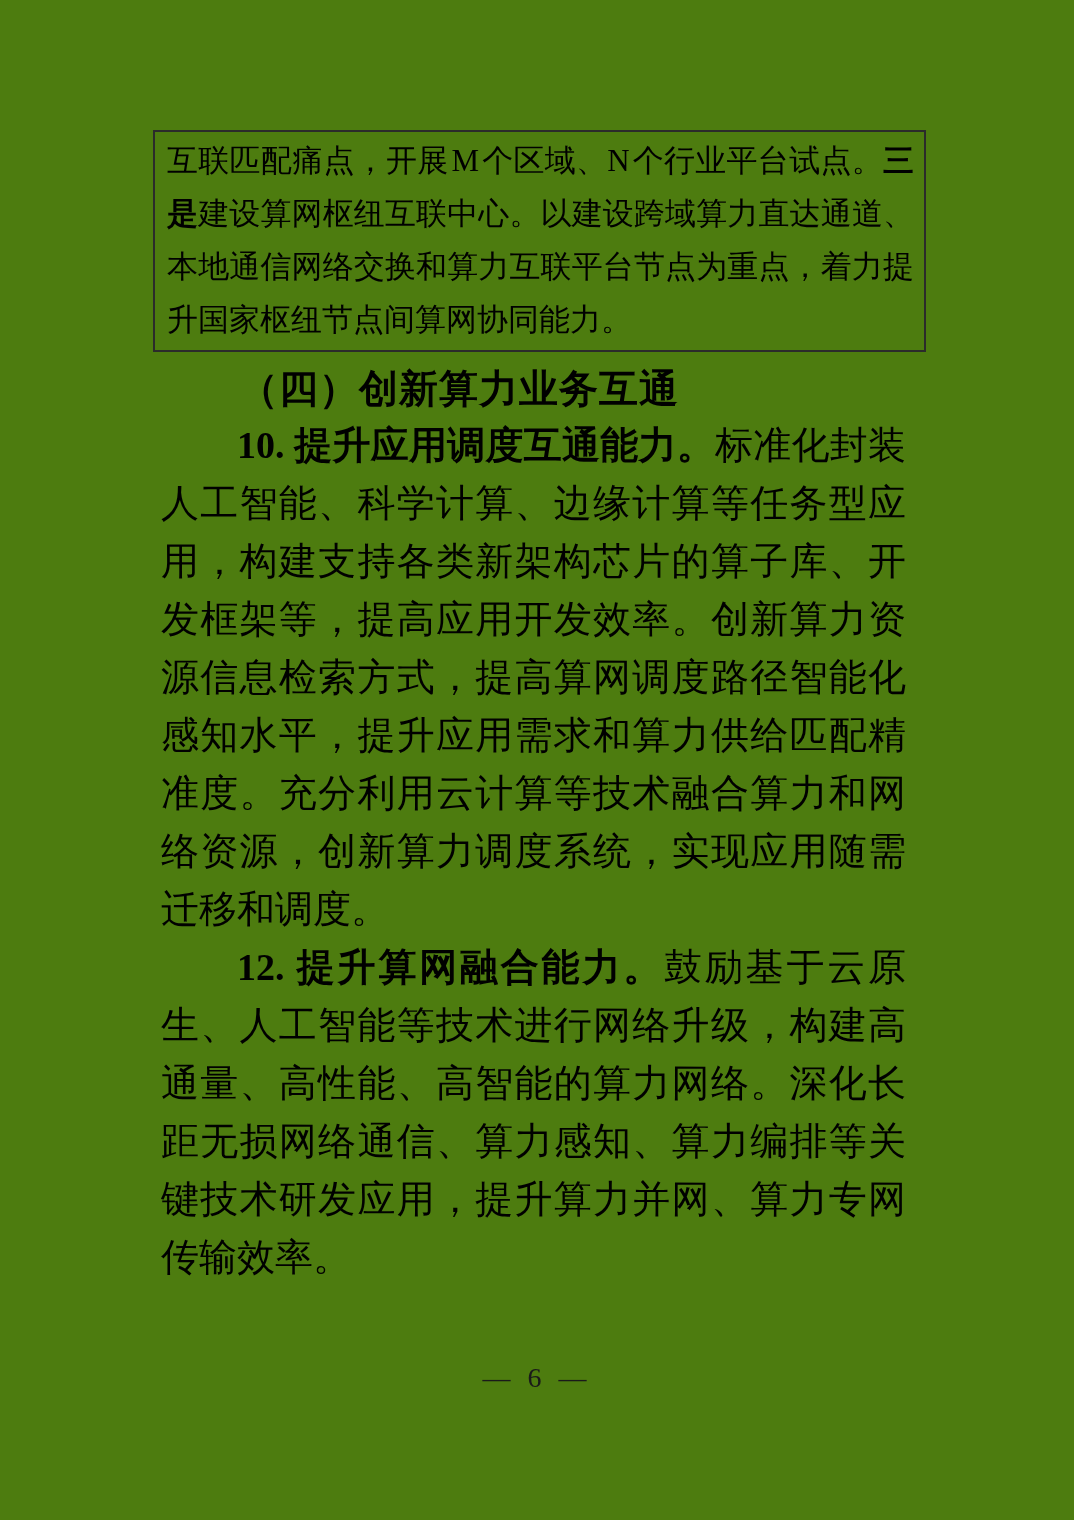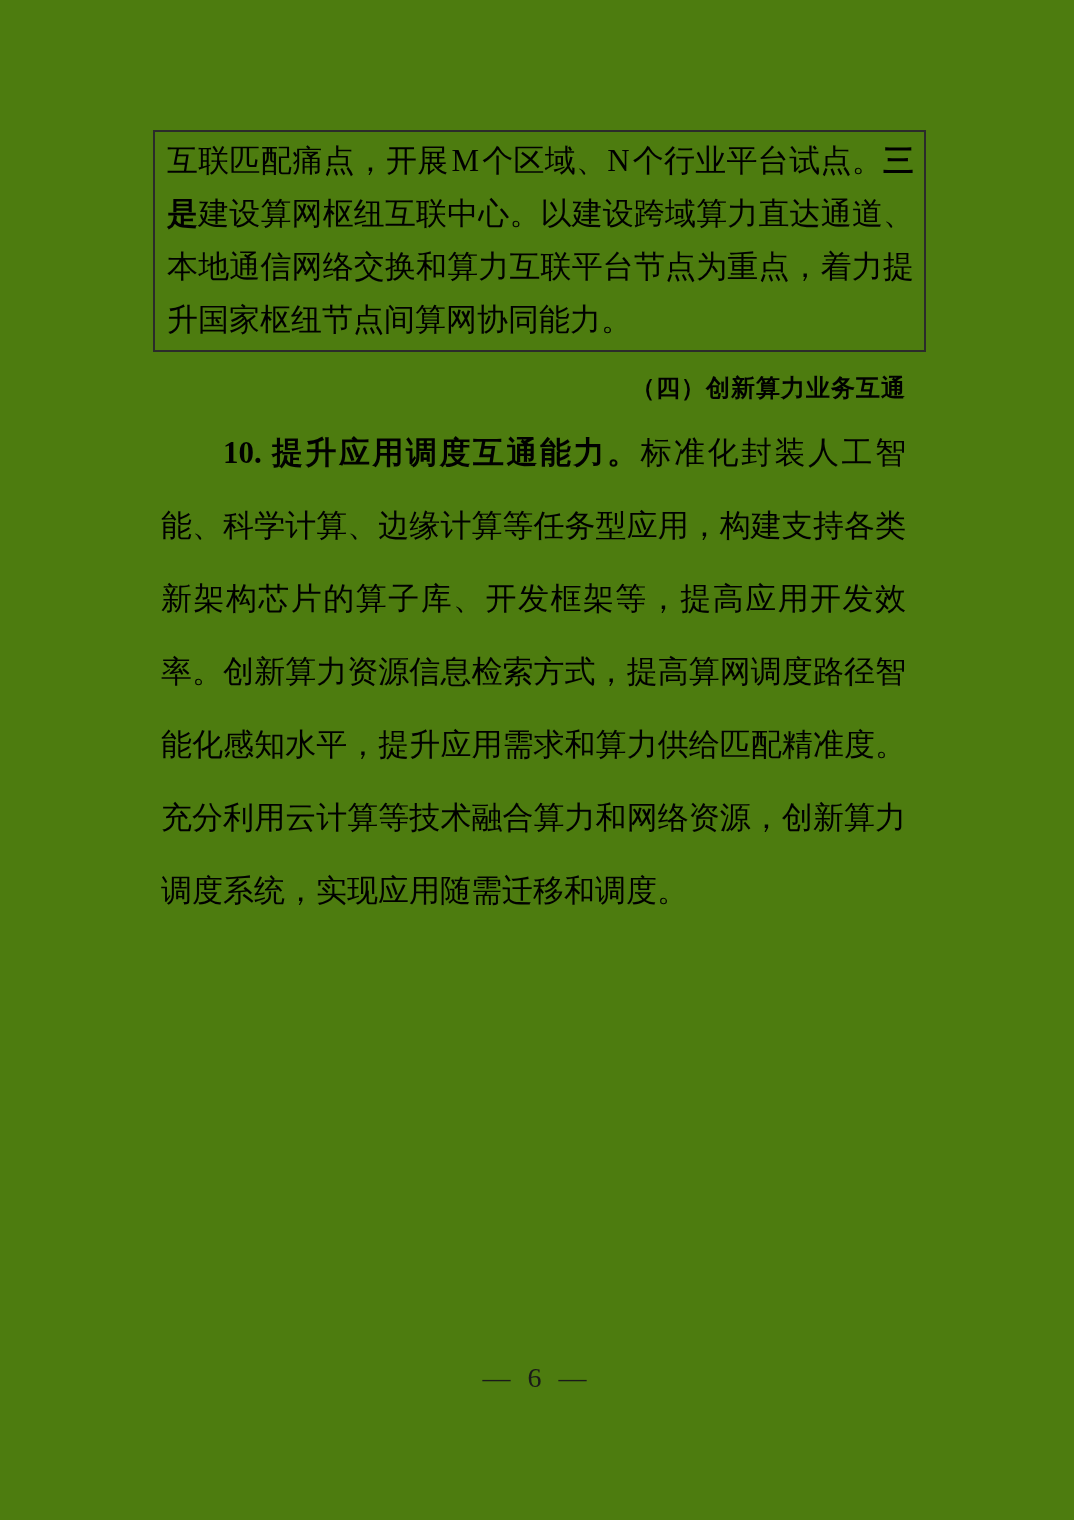--- a/index.html
+++ b/index.html
@@ -31,31 +31,30 @@
   .box-text {
     margin: 0;
     font-size: 31px;
     line-height: 53px;
     letter-spacing: 0px;
     word-spacing: -5px;
     text-align: justify;
   }
   .section-heading {
     margin: 9px 0 0 0;
-    font-size: 24px;
+    font-size: 39px;
     line-height: 55px;
     font-weight: bold;
     text-indent: 2em;
     letter-spacing: 1px;
-    text-align: right;
   }
   .para {
     margin: 0;
-    font-size: 31px;
-    line-height: 73px;
+    font-size: 38px;
+    line-height: 58px;
     text-align: justify;
     text-indent: 2em;
     letter-spacing: 0px;
   }
   .bold-lead, .bold-run {
     font-weight: bold;
   }
   .page-footer {
     position: absolute;
     left: 0;
@@ -76,17 +75,18 @@
 
     <div class="callout-box">
       <p class="box-text"><span>互联匹配痛点，开展 M 个区域、N 个行业平台试点。</span><span class="bold-run">三是</span><span>建设算网枢纽互联中心。以建设跨域算力直达通道、本地通信网络交换和算力互联平台节点为重点，着力提升国家枢纽节点间算网协同能力。</span></p>
     </div>
 
     <h3 class="section-heading">（四）创新算力业务互通</h3>
 
     <p class="para"><span class="bold-lead">10. 提升应用调度互通能力。</span><span>标准化封装人工智能、科学计算、边缘计算等任务型应用，构建支持各类新架构芯片的算子库、开发框架等，提高应用开发效率。创新算力资源信息检索方式，提高算网调度路径智能化感知水平，提升应用需求和算力供给匹配精准度。充分利用云计算等技术融合算力和网络资源，创新算力调度系统，实现应用随需迁移和调度。</span></p>
 
 
+    <p class="para"><span class="bold-lead">12. 提升算网融合能力。</span><span>鼓励基于云原生、人工智能等技术进行网络升级，构建高通量、高性能、高智能的算力网络。深化长距无损网络通信、算力感知、算力编排等关键技术研发应用，提升算力并网、算力专网传输效率。</span></p>
 
   </div>
 
   <div class="page-footer">— 6 —</div>
 </div>
 
 </body></html>

